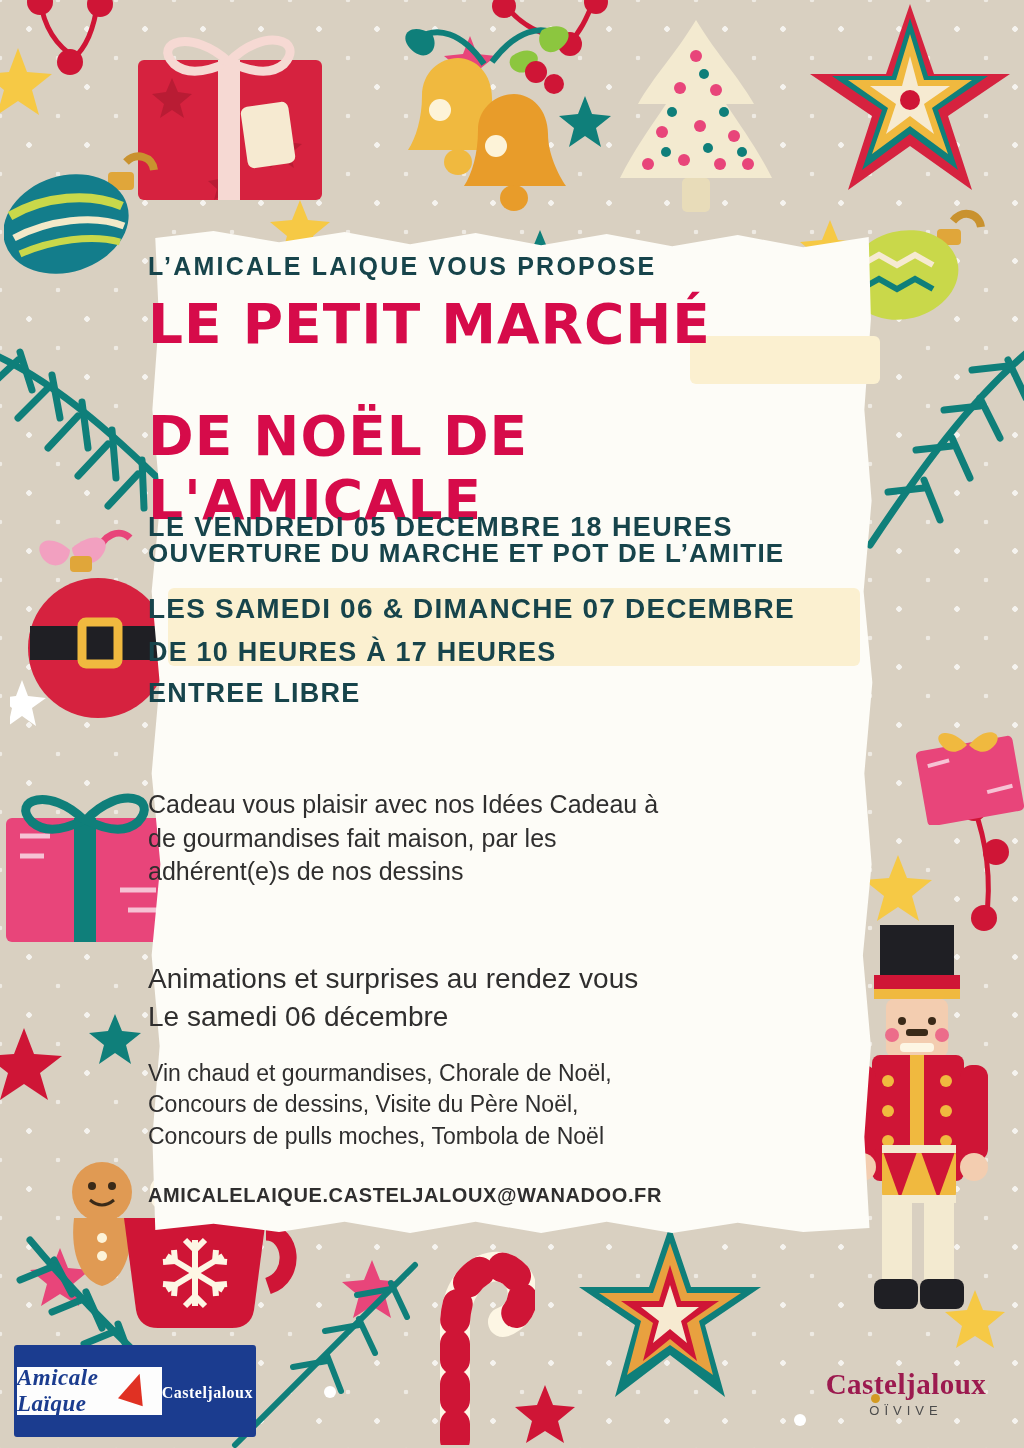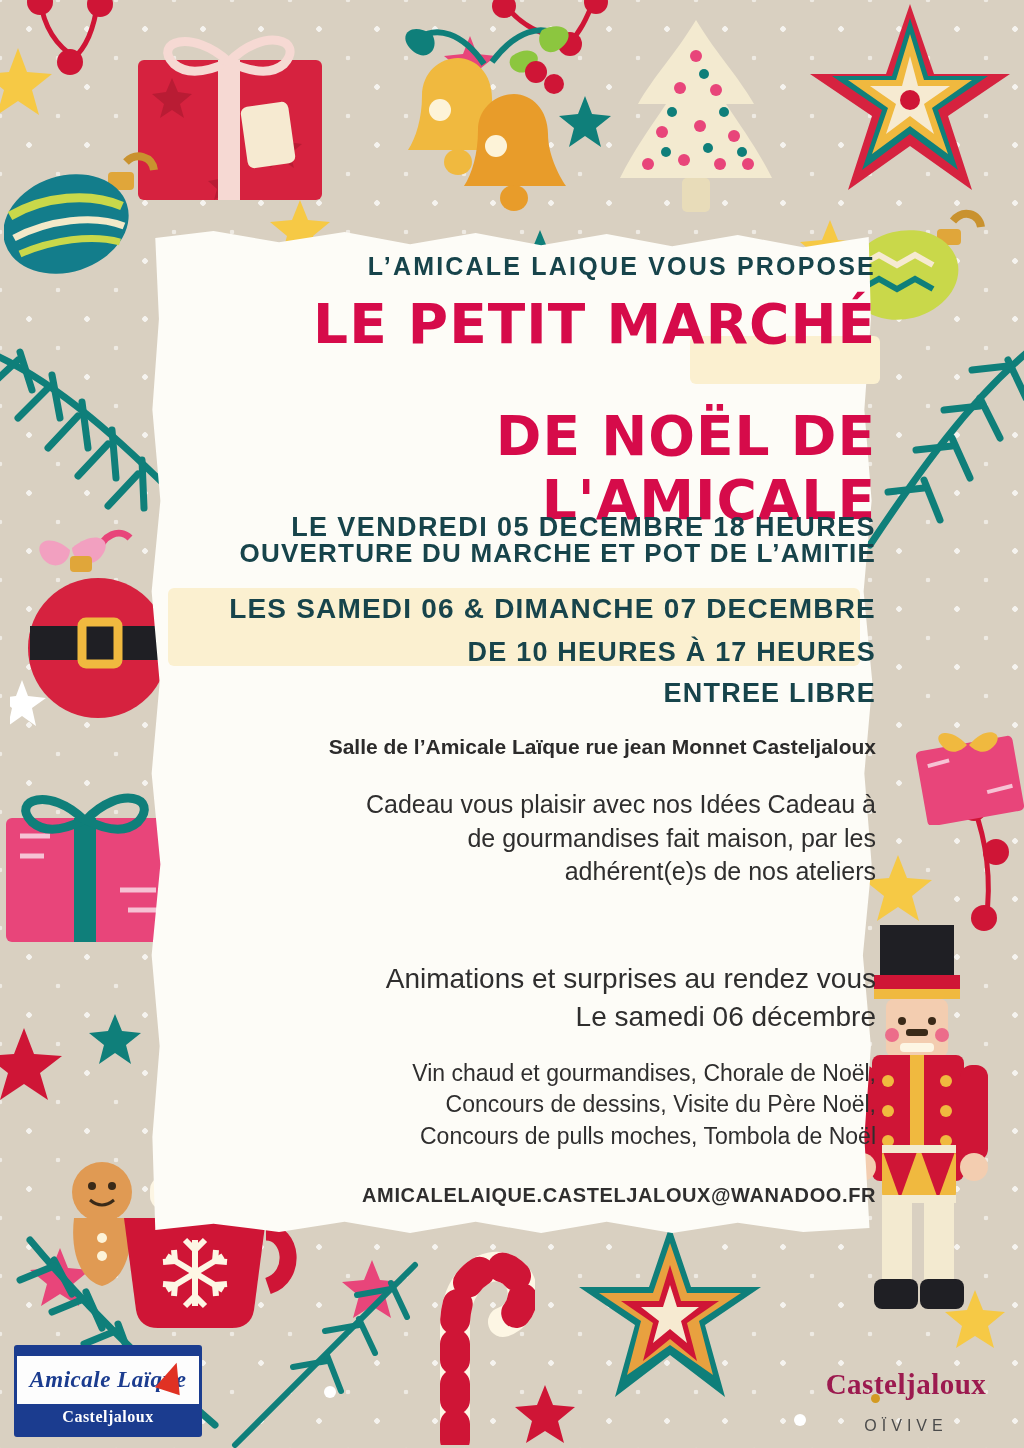--- a/index.html
+++ b/index.html
@@ -33,21 +33,21 @@
       99.3% 9%, 98.4% 18%, 99.4% 27%, 98.3% 36%, 99.5% 45%, 98.4% 54%,
       99.4% 63%, 98.2% 72%, 99.3% 81%, 98.4% 90%, 99.1% 99%,
       90% 99.4%, 81% 98.5%, 72% 99.5%, 63% 98.4%, 54% 99.5%, 45% 98.4%,
       36% 99.5%, 27% 98.4%, 18% 99.4%, 9% 98.6%, 1% 99.2%,
       0.6% 90%, 1.6% 81%, 0.5% 72%, 1.7% 63%, 0.5% 54%, 1.6% 45%,
       0.5% 36%, 1.7% 27%, 0.6% 18%, 1.5% 9%
     );
   }
 
   
-  .txt { position:absolute; text-align:right; width:728px; left:148px; }
+  .txt { position:absolute; text-align:left; width:728px; left:148px; }
   .kicker {
     top:252px; font-size:25px; letter-spacing:2.2px; font-weight:bold;
     color:#17444b;
   }
   .title1, .title2 {
     color:#d60b4a; font-weight:bold; letter-spacing:1px;
     font-family:"DejaVu Sans", sans-serif;
   }
   .title1 { top:292px; font-size:55px; }
   .title2 { top:404px; font-size:55px; }
@@ -99,23 +99,23 @@
   
   .star-bot { left:575px; top:1225px; width:190px; height:190px; }
   
   .nut { left:828px; top:905px; width:180px; height:450px; }
 
   
   .leaf { position:absolute; }
 
   
   .logo-al {
-    position:absolute; left:14px; top:1345px; width:188px; height:92px;
+    position:absolute; left:14px; top:1345px; width:242px; height:92px;
     background:#1b3c8f; border:3px solid #1b3c8f; border-radius:3px;
-    display:flex; flex-direction:column; align-items:center; justify-content:center;
+    display:flex; align-items:center; justify-content:center;
     overflow:hidden;
   }
   .logo-al .band {
     background:#fdfdfd; width:100%; height:56%;
     display:flex; align-items:center; justify-content:center;
     position:relative;
   }
   .logo-al .al-top {
     font-family:"Liberation Serif", serif; font-style:italic; font-weight:bold;
     font-size:23px; color:#1b3c8f; letter-spacing:0.5px;
@@ -132,21 +132,21 @@
 
   .logo-cj {
     position:absolute; right:14px; top:1368px; width:208px; height:64px;
     text-align:center;
   }
   .logo-cj .cj-name {
     font-family:"Liberation Serif", serif; font-weight:bold; font-size:29px;
     color:#9c1a4f; letter-spacing:0.5px;
   }
   .logo-cj .cj-sub {
-    font-size:16px; letter-spacing:5px; color:#4b4b4b; margin-top:16px;
+    font-size:13px; letter-spacing:5px; color:#4b4b4b; margin-top:2px;
   }
   .logo-cj .cj-dot {
     display:inline-block; width:9px; height:9px; background:#d39a22;
     border-radius:50%; position:absolute; left:69px; top:26px;
   }
 </style>
 </head>
 <body>
 
 <div id="poster">
@@ -489,26 +489,25 @@
   <div class="txt kicker">L’AMICALE LAIQUE VOUS PROPOSE</div>
   <div class="txt title1">LE PETIT MARCHÉ</div>
   <div class="txt title2">DE NOËL DE L'AMICALE</div>
 
   <div class="txt d1">LE VENDREDI 05 DECEMBRE  18 HEURES</div>
   <div class="txt d2">OUVERTURE DU MARCHE ET POT DE L’AMITIE</div>
   <div class="txt d3">LES SAMEDI 06 &amp; DIMANCHE 07  DECEMBRE</div>
   <div class="txt d4">DE 10 HEURES À 17 HEURES</div>
   <div class="txt d5">ENTREE LIBRE</div>
 
-  <div class="txt venue">Salle de l’Amicale Laïque rue jean Monnet Casteljaloux</div>
 
   <div class="txt para p1">
     <div>Cadeau vous plaisir avec nos  Idées Cadeau à</div>
     <div>de gourmandises  fait maison,  par les</div>
-    <div>adhérent(e)s de nos ateliers</div>
+    <div>adhérent(e)s de nos dessins</div>
   </div>
 
   <div class="txt para p2">
     <div>Animations et surprises au rendez vous</div>
     <div>Le samedi 06 décembre</div>
   </div>
 
   <div class="txt para p3">
     <div>Vin chaud et gourmandises, Chorale de Noël,</div>
     <div>Concours de dessins,  Visite du  Père Noël,</div>

